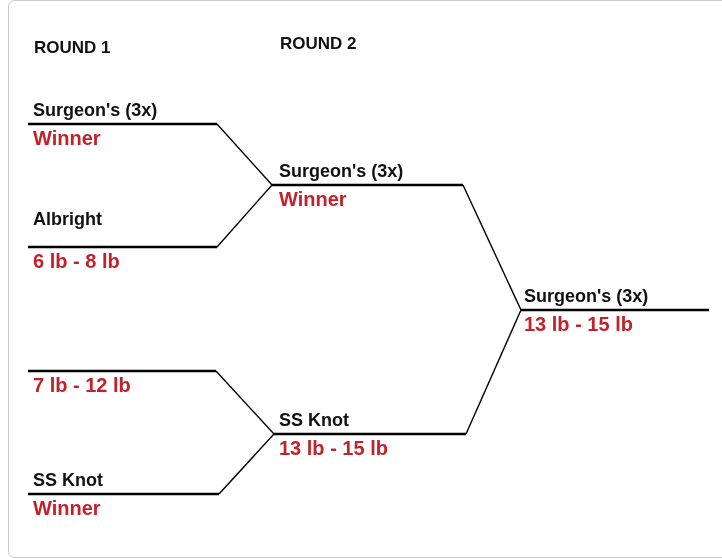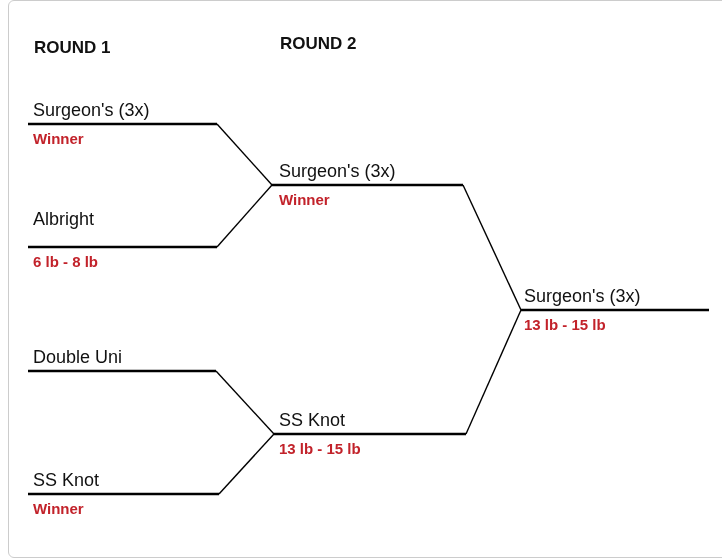--- a/index.html
+++ b/index.html
@@ -34,30 +34,30 @@
   .hdr {
     position: absolute;
     font-weight: bold;
     font-size: 17px;
     line-height: 21px;
     color: var(--knot_name, #111111);
     white-space: nowrap;
   }
   .name {
     position: absolute;
-    font-weight: normal;
+    font-weight: bold;
     font-size: 18px;
     line-height: 22px;
     color: var(--knot_name, #111111);
     white-space: nowrap;
   }
   .result {
     position: absolute;
     font-weight: bold;
-    font-size: 15px;
+    font-size: 20px;
     line-height: 21px;
     color: var(--result, #c2222a);
     white-space: nowrap;
   }
 </style>
 </head>
 <body>
 
 <div class="canvas">
 
@@ -84,21 +84,21 @@
 
   <div class="hdr" style="left:25px; top:36px">ROUND 1</div>
   <div class="hdr" style="left:271px; top:32px">ROUND 2</div>
 
   <div class="name" style="left:24px; top:98px">Surgeon's (3x)</div>
   <div class="result" style="left:24px; top:127px">Winner</div>
 
   <div class="name" style="left:24px; top:207px">Albright</div>
   <div class="result" style="left:24px; top:250px">6 lb - 8 lb</div>
 
-  <div class="name" style="left:24px; top:345px">Double Uni</div>
+  <div class="result" style="left:24px; top:374px">7 lb - 12 lb</div>
 
   <div class="name" style="left:24px; top:468px">SS Knot</div>
   <div class="result" style="left:24px; top:497px">Winner</div>
 
   <div class="name" style="left:270px; top:159px">Surgeon's (3x)</div>
   <div class="result" style="left:270px; top:188px">Winner</div>
 
   <div class="name" style="left:270px; top:408px">SS Knot</div>
   <div class="result" style="left:270px; top:437px">13 lb - 15 lb</div>
 

